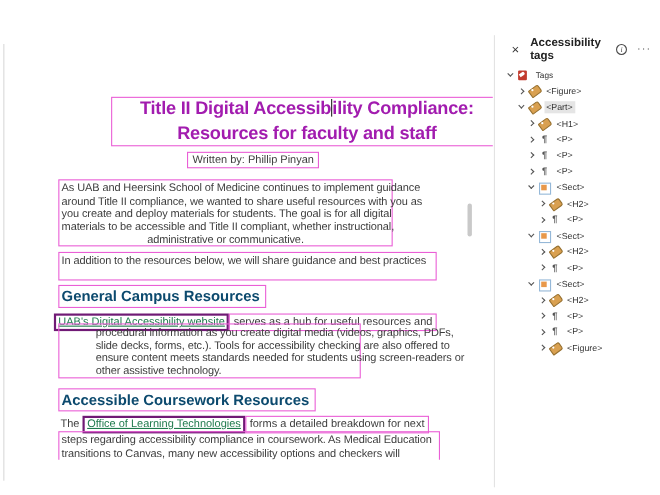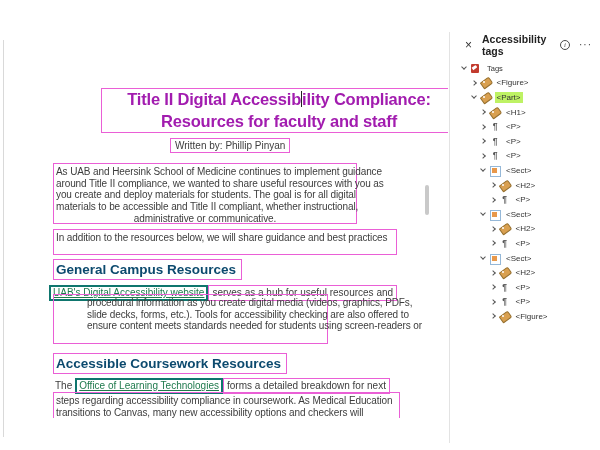--- a/index.html
+++ b/index.html
@@ -19,21 +19,21 @@
   .tline { white-space:nowrap; }
   .p1-box { left:53px; top:163px; width:304px; height:61px;text-align:center; }
   .p2-box { left:53px; top:229px; width:344px; height:26px; }
   .h-box  { font-size:13.5px; font-weight:bold; color:#0c4a6e; padding:2px 5px 2px 2px; white-space:nowrap; }
   .h1-box { left:53px; top:259px; }
   .h2-box { left:53px; top:353px; }
   .linkline { position:absolute; display:flex; align-items:stretch; font-size:10px; line-height:12px; color:#3d3d3d; }
   .l1 { left:49px; top:285px; }
   .l2 { left:55px; top:378px; }
   .linktext { color:#1f7a4d; text-decoration:underline; white-space:nowrap; }
-  .linkbox { border:2px solid #0f766e; padding:0 2px; display:flex; align-items:flex-start; }
+  .linkbox { border:2px solid #701a75; padding:0 2px; display:flex; align-items:flex-start; }
   .restbox { border:1px solid #ea5fd6; padding:0 3px; display:flex; align-items:center; white-space:nowrap; }
   .lead { padding:2px 3px 0 0; white-space:nowrap; }
   .p3-box { left:53px; top:294px; width:275px; height:50px;padding-left:33px; }
   .p4-box { left:53px; top:392px; width:347px; height:46px; }
   .doc-scrollbar { position:absolute; left:425px; top:185px; width:4px; height:30px;
                    background:#c9c9c9; border-radius:2px; }
 
   
   .divider { position:absolute; left:449px; top:32px; width:1px; height:411px; background:#e3e3e3; }
   .panel { position:absolute; left:450px; top:0; width:150px; height:450px; background:#fff; }
@@ -60,21 +60,21 @@
   .rooticon::before { content:''; position:absolute; left:1px; top:1px; width:8px; height:9px;
           background:#c23b2e; border-radius:1px; }
   .rooticon::after { content:''; position:absolute; left:2px; top:3px; width:5px; height:3px;
           background:#fff; transform:rotate(-35deg); border-radius:0 1px 1px 0; }
   .paraicon { font-size:8.5px; color:#555; text-align:center; line-height:11px; font-weight:bold; }
   .secticon::before { content:''; position:absolute; left:1px; top:1px; width:9px; height:9px;
           background:#fff; border:1px solid #95b8d8; }
   .secticon::after { content:''; position:absolute; left:3px; top:3px; width:5px; height:5px;
           background:#e8984a; }
   .tlabel { padding:1px 2px; white-space:nowrap; }
-  .tlabel.sel { background:#bef264; }
+  .tlabel.sel { background:#e5e5e5; }
   .tlabel.root { font-size:7.5px; }
 </style>
 </head>
 <body>
 
 <div class="stage">
 
   <div class="left-edge"></div>
 
   <div class="doc">
@@ -104,20 +104,21 @@
       <span class="linkbox">
           <span class="linktext">UAB's Digital Accessibility website</span>
         </span>
       <span class="restbox">serves as a hub for useful resources and</span>
     </div>
 
     <div class="pinkbox p3-box body-lines">
         <div class="tline">procedural information as you create digital media (videos, graphics, PDFs,</div>
         <div class="tline">slide decks, forms, etc.). Tools for accessibility checking are also offered to</div>
         <div class="tline">ensure content meets standards needed for students using screen-readers or</div>
+        <div class="tline">other assistive technology.</div>
       </div>
 
     <div class="pinkbox h-box h2-box">Accessible Coursework Resources</div>
 
     <div class="linkline l2">
       <span class="lead">The</span>
       <span class="linkbox">
           <span class="linktext">Office of Learning Technologies</span>
         </span>
       <span class="restbox">forms a detailed breakdown for next</span>

